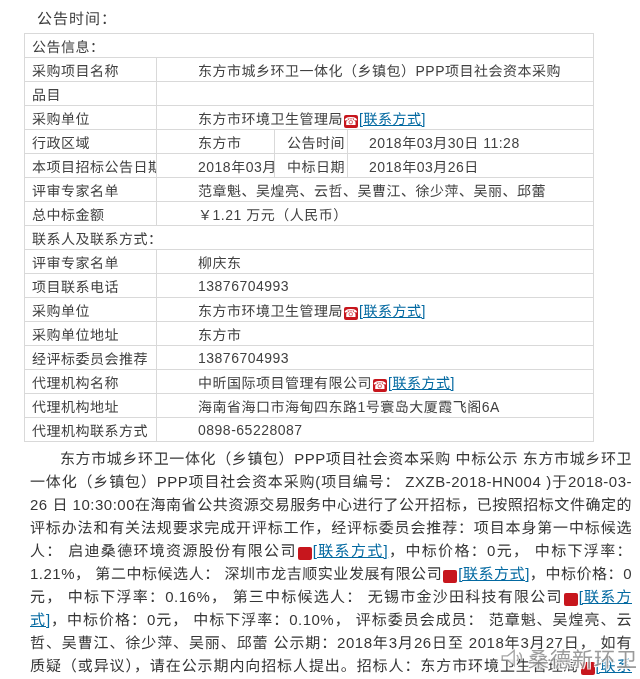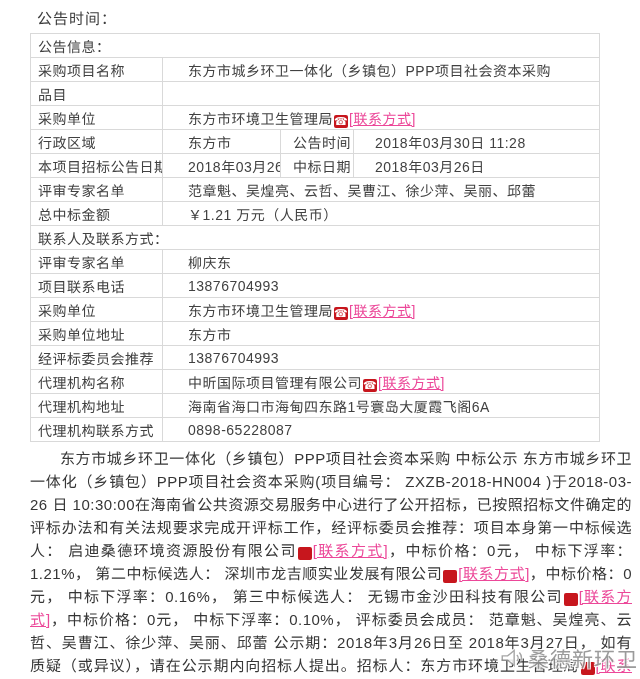--- a/index.html
+++ b/index.html
@@ -15,52 +15,52 @@
   .page-heading {
     font-size: 15px;
     color: #3c3c3c;
     padding: 7px 0 5px 37px;
     letter-spacing: 1px;
   }
   table.ann-table {
     border-collapse: collapse;
     table-layout: fixed;
     width: 570px;
-    margin-left: 30px;
+    margin-left: 24px;
   }
   table.ann-table td {
     border: 1px solid #d9d9d9;
     height: 24px;
     font-size: 14px;
     color: #414141;
     vertical-align: middle;
     white-space: nowrap;
     overflow: hidden;
     letter-spacing: 0.5px;
   }
   td.section { padding-left: 7px; }
   td.label   { padding-left: 7px; }
-  td.value   { padding-left: 25px; }
+  td.value   { padding-left: 41px; }
   td.label2  { padding-left: 12px; }
   td.value2  { padding-left: 21px; }
   .phone-icon {
     display: inline-block;
     width: 14px; height: 13px;
     background: #c7161d;
     color: #ffffff;
     border-radius: 2px;
     font-size: 11px;
     line-height: 13px;
     text-align: center;
     margin: 0 1px;
     vertical-align: -1px;
     font-family: "DejaVu Sans", sans-serif;
   }
   .contact-link {
-    color: #ec4899;
+    color: #0369a1;
     text-decoration: underline;
     cursor: pointer;
   }
   .announcement-body {
     margin-top: 5px;
     padding: 0 8px 0 30px;
     font-size: 15px;
     line-height: 23px;
     color: #363636;
     text-align: justify;

